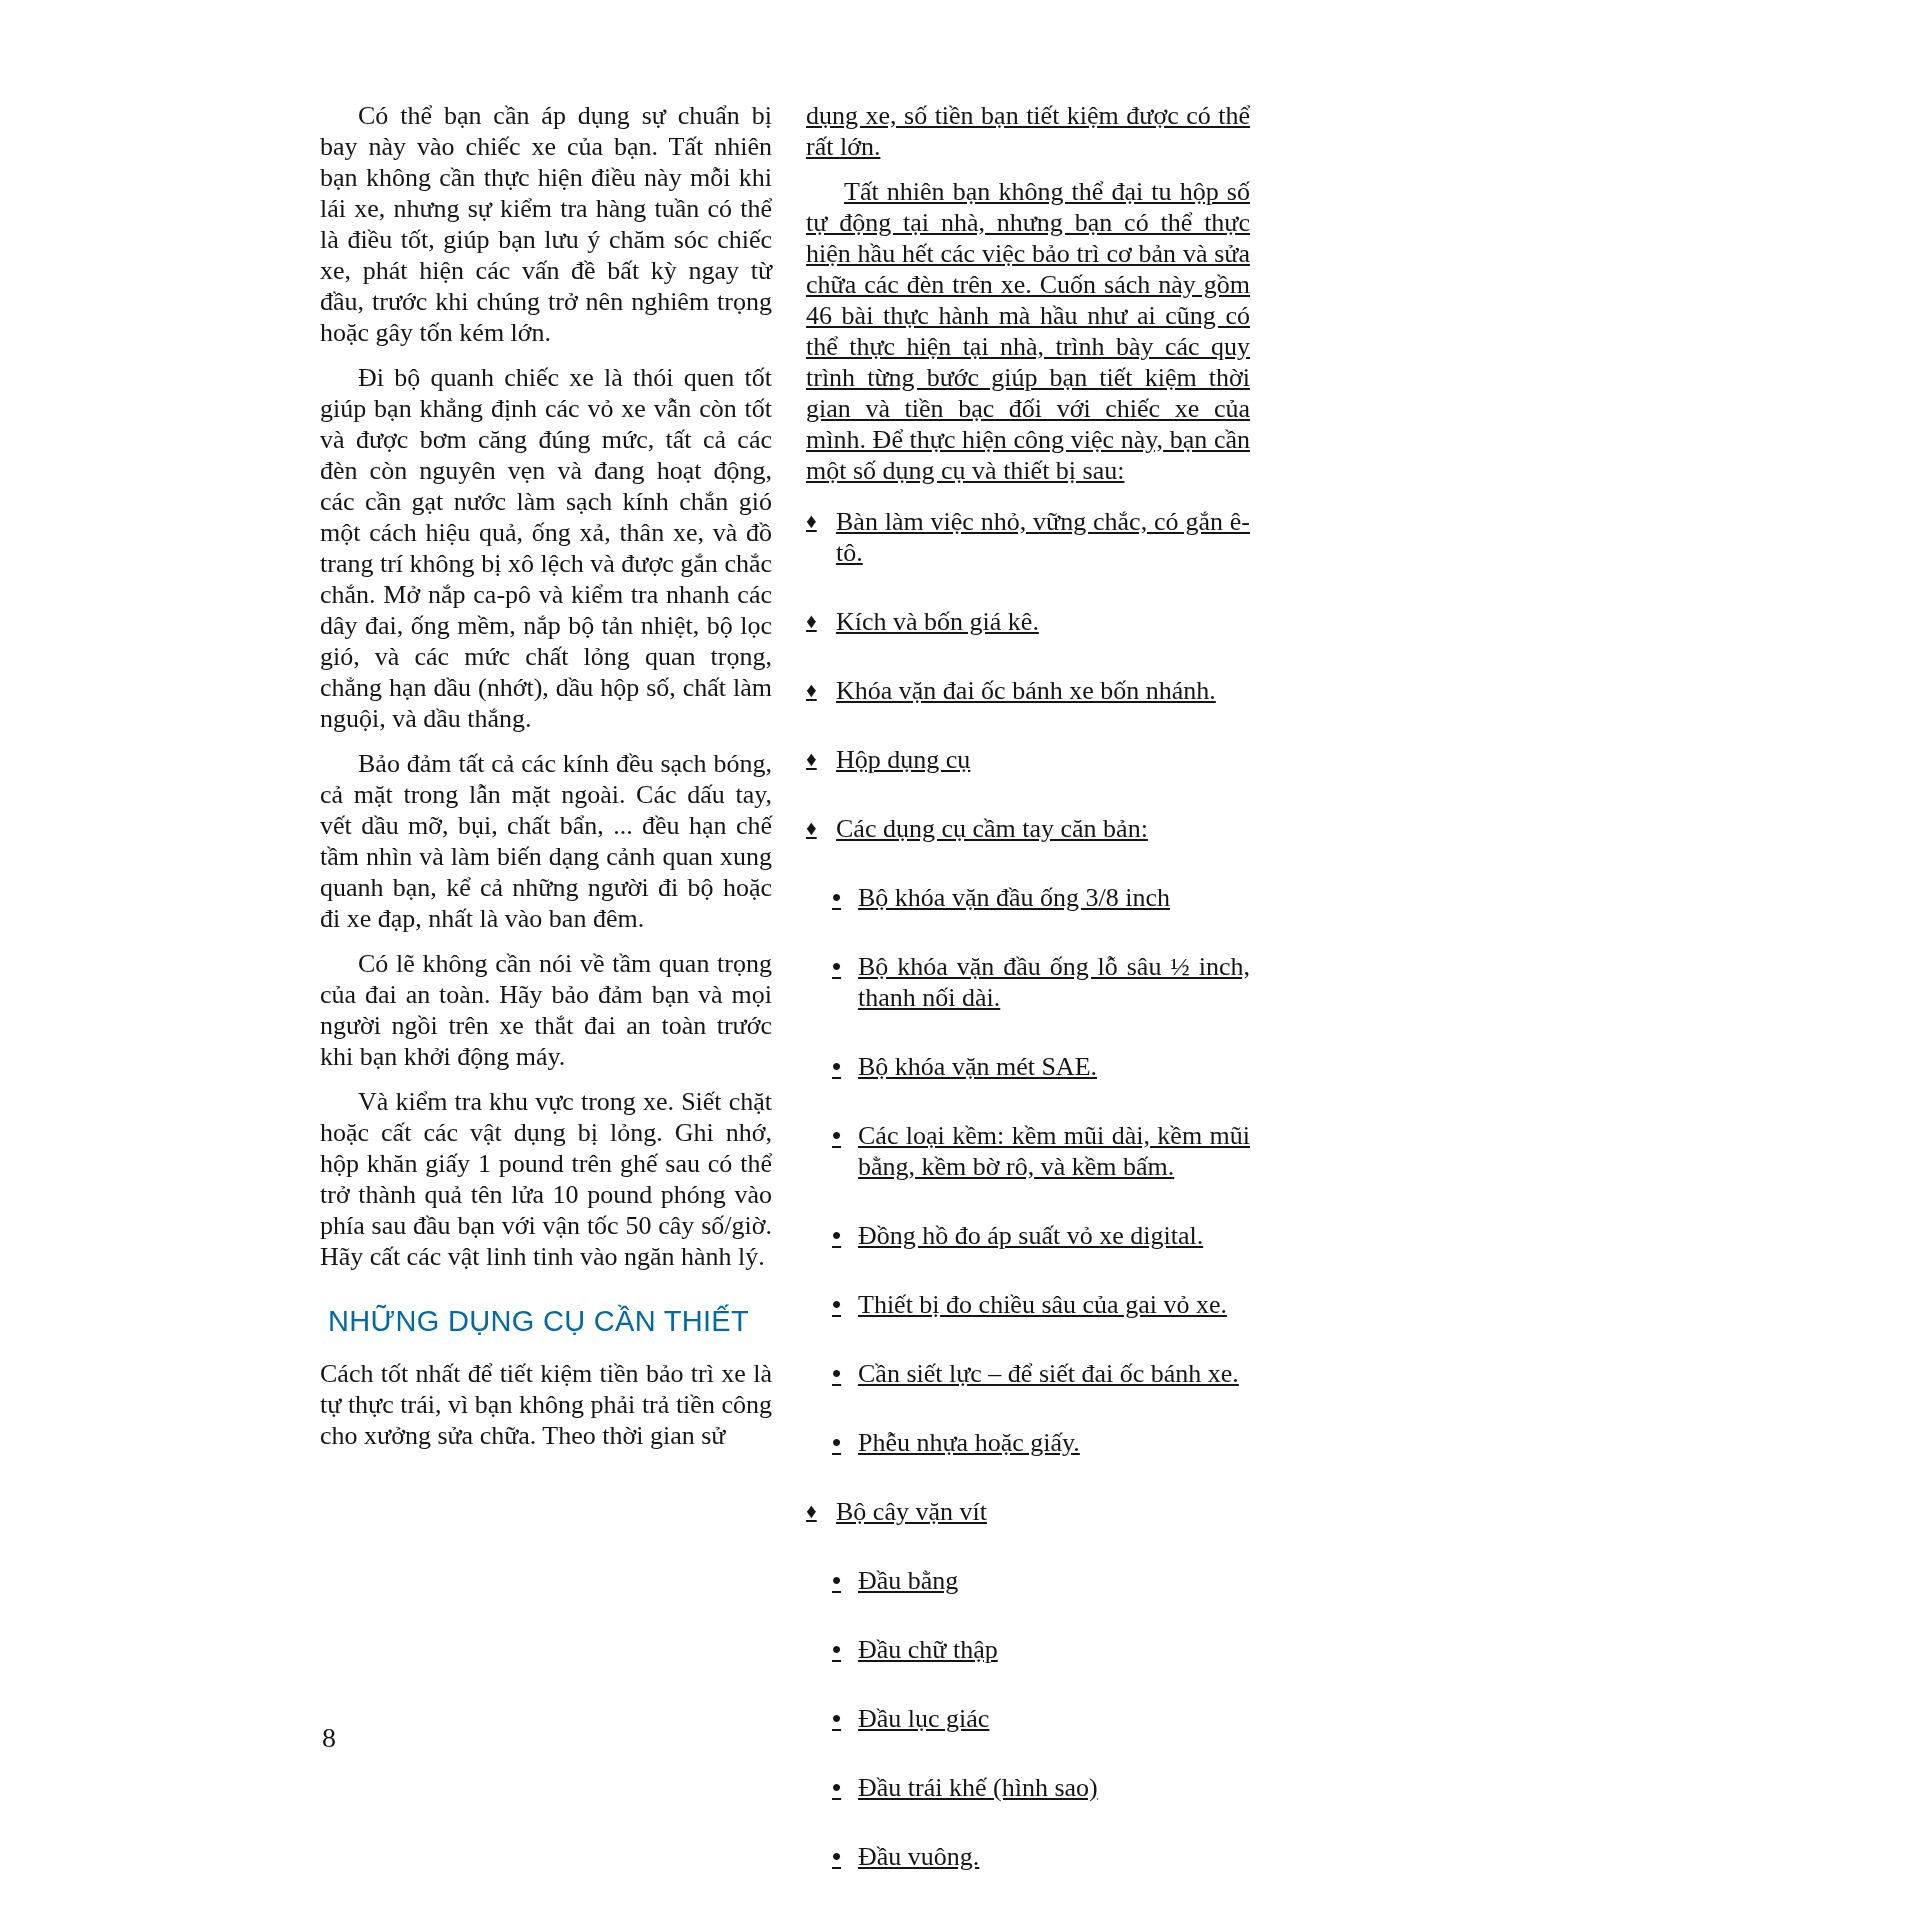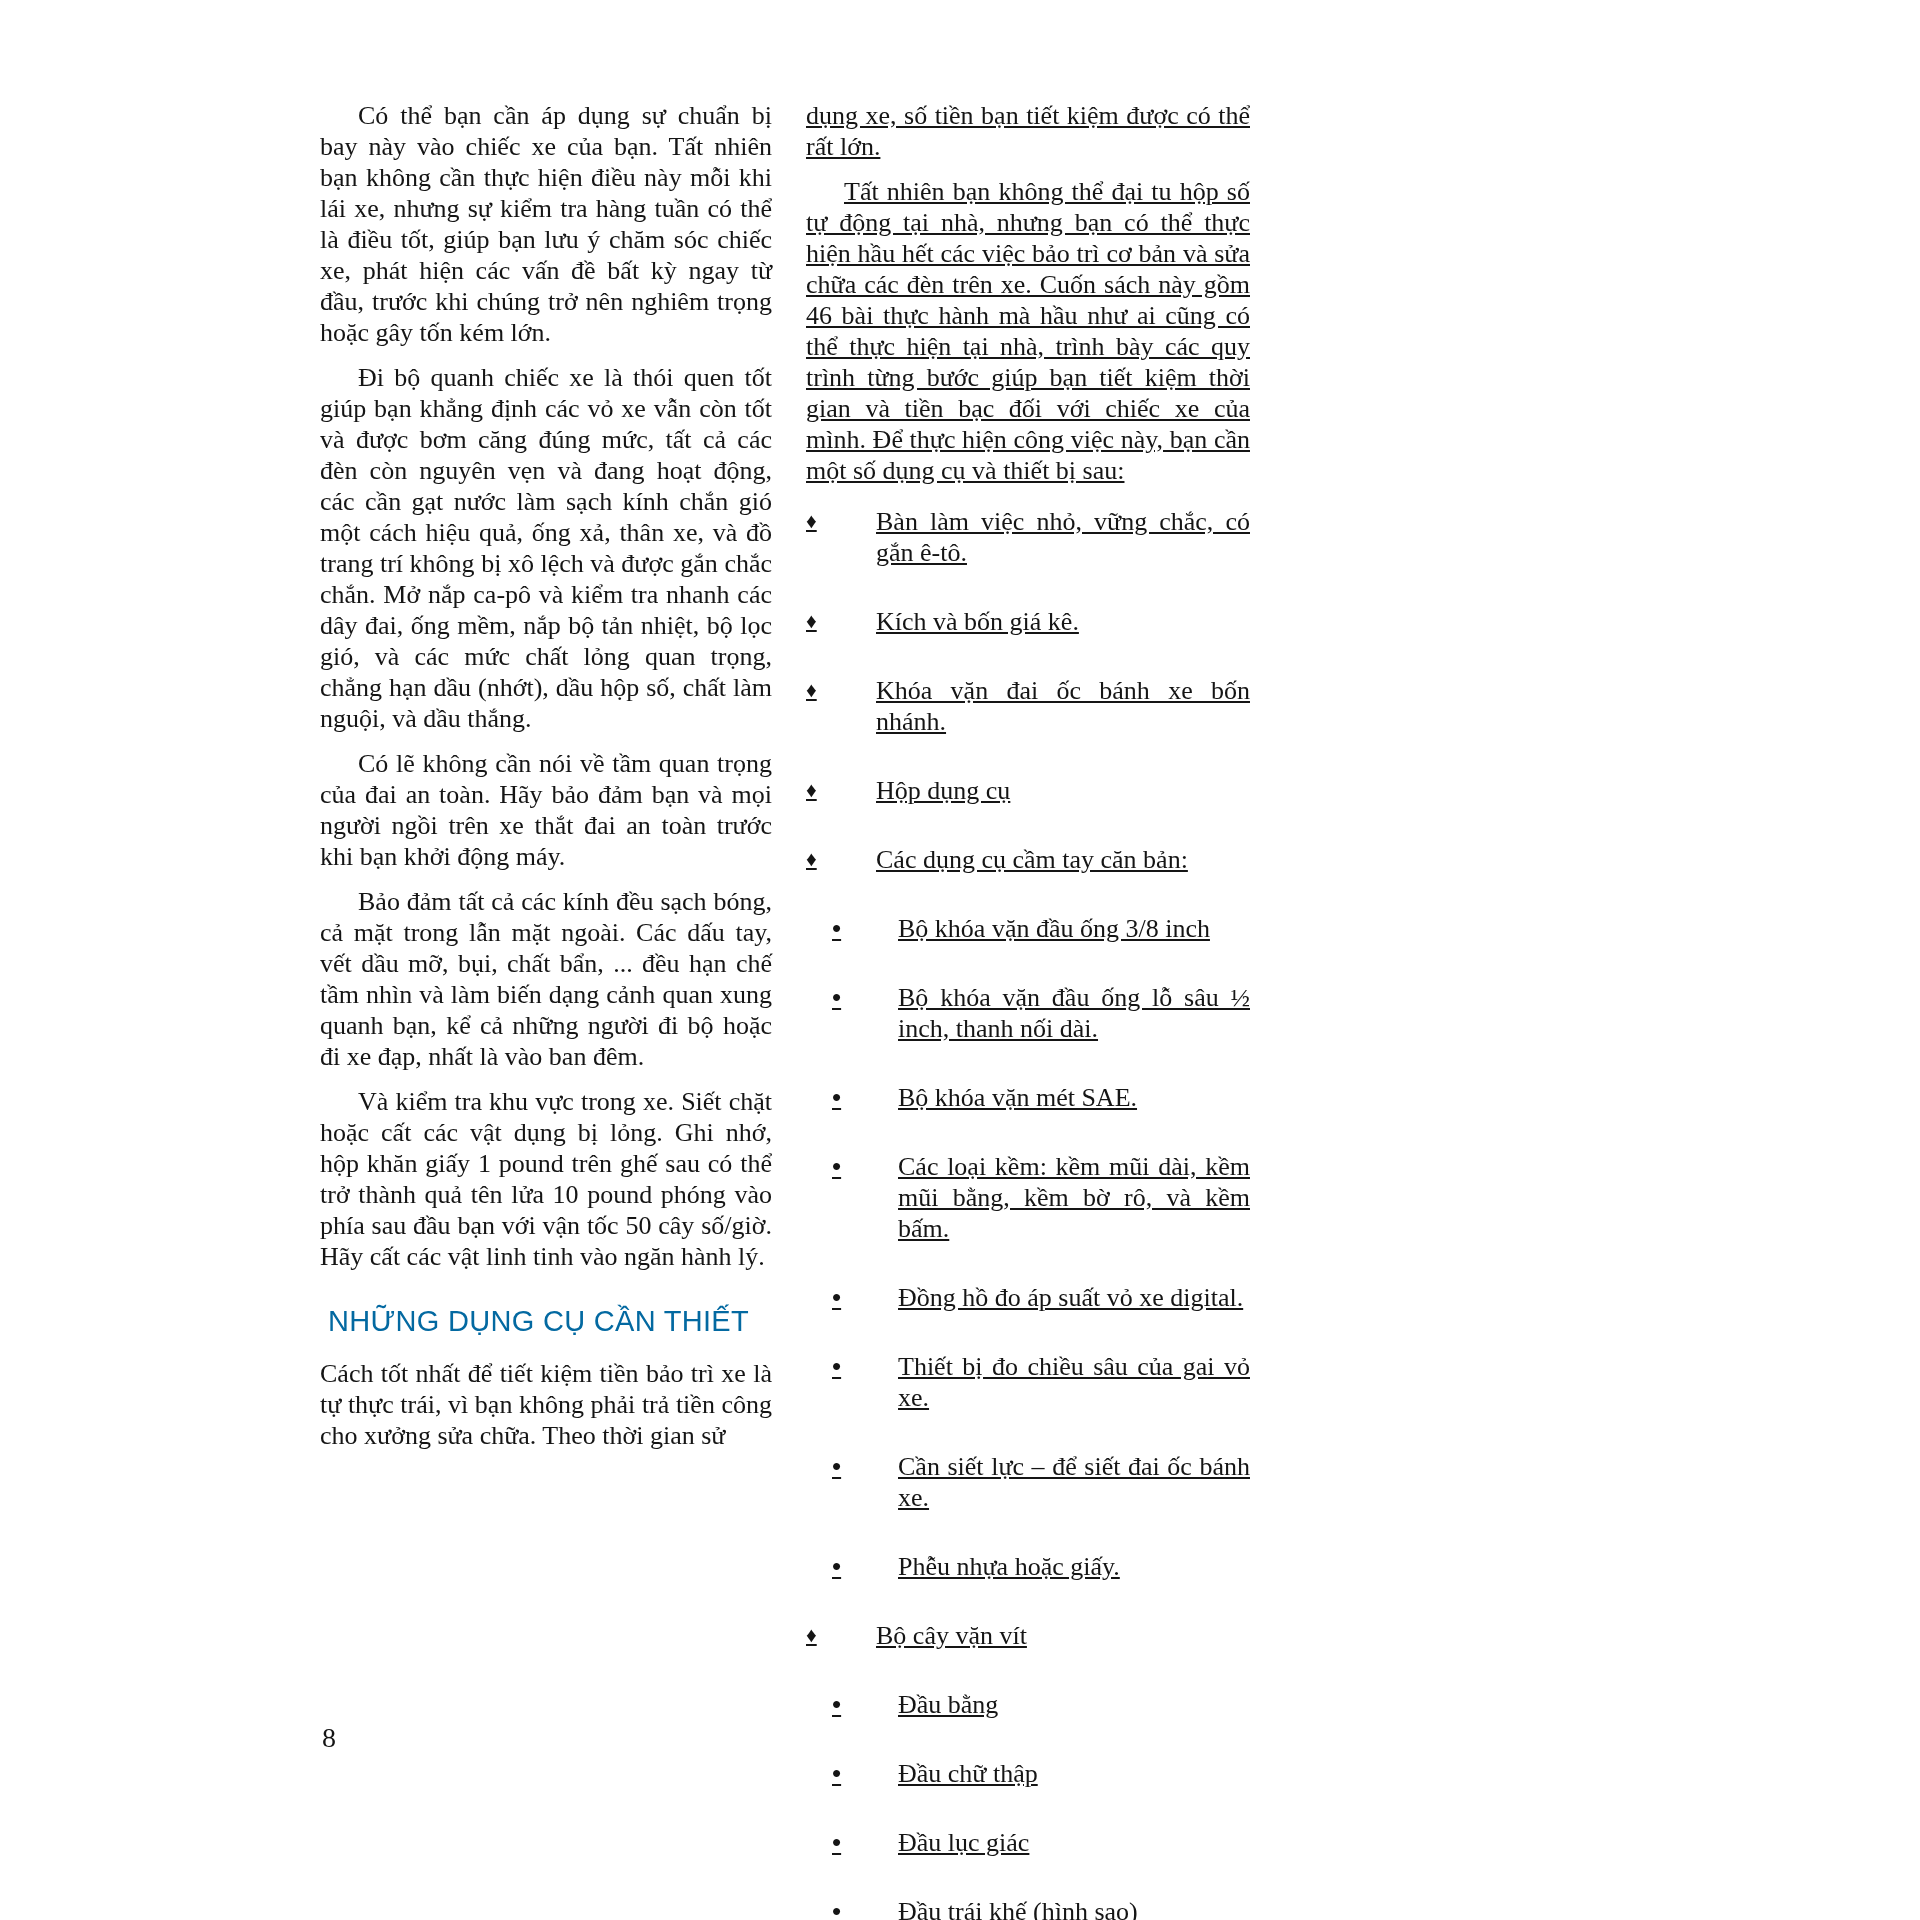--- a/index.html
+++ b/index.html
@@ -72,40 +72,39 @@
   }
   .bullet.l2 .marker {
     width: 26px;
     font-size: 26px;
     font-weight: bold;
     line-height: 31px;
   }
   .bullet .text {
     flex: 1;
     text-align: justify;
-    margin-left: 40px;
   }
   .page-number {
     position: absolute;
     left: 322px;
     top: 1722px;
     font-size: 28px;
     line-height: 32px;
   }
 </style>
 </head>
 <body>
 
 <div class="page">
 
   <div class="col col-left">
     <p class="para">Có thể bạn cần áp dụng sự chuẩn bị bay này vào chiếc xe của bạn. Tất nhiên bạn không cần thực hiện điều này mỗi khi lái xe, nhưng sự kiểm tra hàng tuần có thể là điều tốt, giúp bạn lưu ý chăm sóc chiếc xe, phát hiện các vấn đề bất kỳ ngay từ đầu, trước khi chúng trở nên nghiêm trọng hoặc gây tốn kém lớn.</p>
     <p class="para">Đi bộ quanh chiếc xe là thói quen tốt giúp bạn khẳng định các vỏ xe vẫn còn tốt và được bơm căng đúng mức, tất cả các đèn còn nguyên vẹn và đang hoạt động, các cần gạt nước làm sạch kính chắn gió một cách hiệu quả, ống xả, thân xe, và đồ trang trí không bị xô lệch và được gắn chắc chắn. Mở nắp ca-pô và kiểm tra nhanh các dây đai, ống mềm, nắp bộ tản nhiệt, bộ lọc gió, và các mức chất lỏng quan trọng, chẳng hạn dầu (nhớt), dầu hộp số, chất làm nguội, và dầu thắng.</p>
+    <p class="para">Bảo đảm tất cả các kính đều sạch bóng, cả mặt trong lẫn mặt ngoài. Các dấu tay, vết dầu mỡ, bụi, chất bẩn, ... đều hạn chế tầm nhìn và làm biến dạng cảnh quan xung quanh bạn, kể cả những người đi bộ hoặc đi xe đạp, nhất là vào ban đêm.</p>
     <p class="para">Có lẽ không cần nói về tầm quan trọng của đai an toàn. Hãy bảo đảm bạn và mọi người ngồi trên xe thắt đai an toàn trước khi bạn khởi động máy.</p>
-    <p class="para">Bảo đảm tất cả các kính đều sạch bóng, cả mặt trong lẫn mặt ngoài. Các dấu tay, vết dầu mỡ, bụi, chất bẩn, ... đều hạn chế tầm nhìn và làm biến dạng cảnh quan xung quanh bạn, kể cả những người đi bộ hoặc đi xe đạp, nhất là vào ban đêm.</p>
     <p class="para">Và kiểm tra khu vực trong xe. Siết chặt hoặc cất các vật dụng bị lỏng. Ghi nhớ, hộp khăn giấy 1 pound trên ghế sau có thể trở thành quả tên lửa 10 pound phóng vào phía sau đầu bạn với vận tốc 50 cây số/giờ. Hãy cất các vật linh tinh vào ngăn hành lý.</p>
     <h2 class="section-heading">NHỮNG DỤNG CỤ CẦN THIẾT</h2>
     <p class="para no-indent">Cách tốt nhất để tiết kiệm tiền bảo trì xe là tự thực trái, vì bạn không phải trả tiền công cho xưởng sửa chữa. Theo thời gian sử</p>
   </div>
 
   <div class="col col-right">
     <p class="para no-indent">dụng xe, số tiền bạn tiết kiệm được có thể rất lớn.</p>
     <p class="para" style="margin-bottom:20px;">Tất nhiên bạn không thể đại tu hộp số tự động tại nhà, nhưng bạn có thể thực hiện hầu hết các việc bảo trì cơ bản và sửa chữa các đèn trên xe. Cuốn sách này gồm 46 bài thực hành mà hầu như ai cũng có thể thực hiện tại nhà, trình bày các quy trình từng bước giúp bạn tiết kiệm thời gian và tiền bạc đối với chiếc xe của mình. Để thực hiện công việc này, bạn cần một số dụng cụ và thiết bị sau:</p>
 
     <div class="bullet l1">

